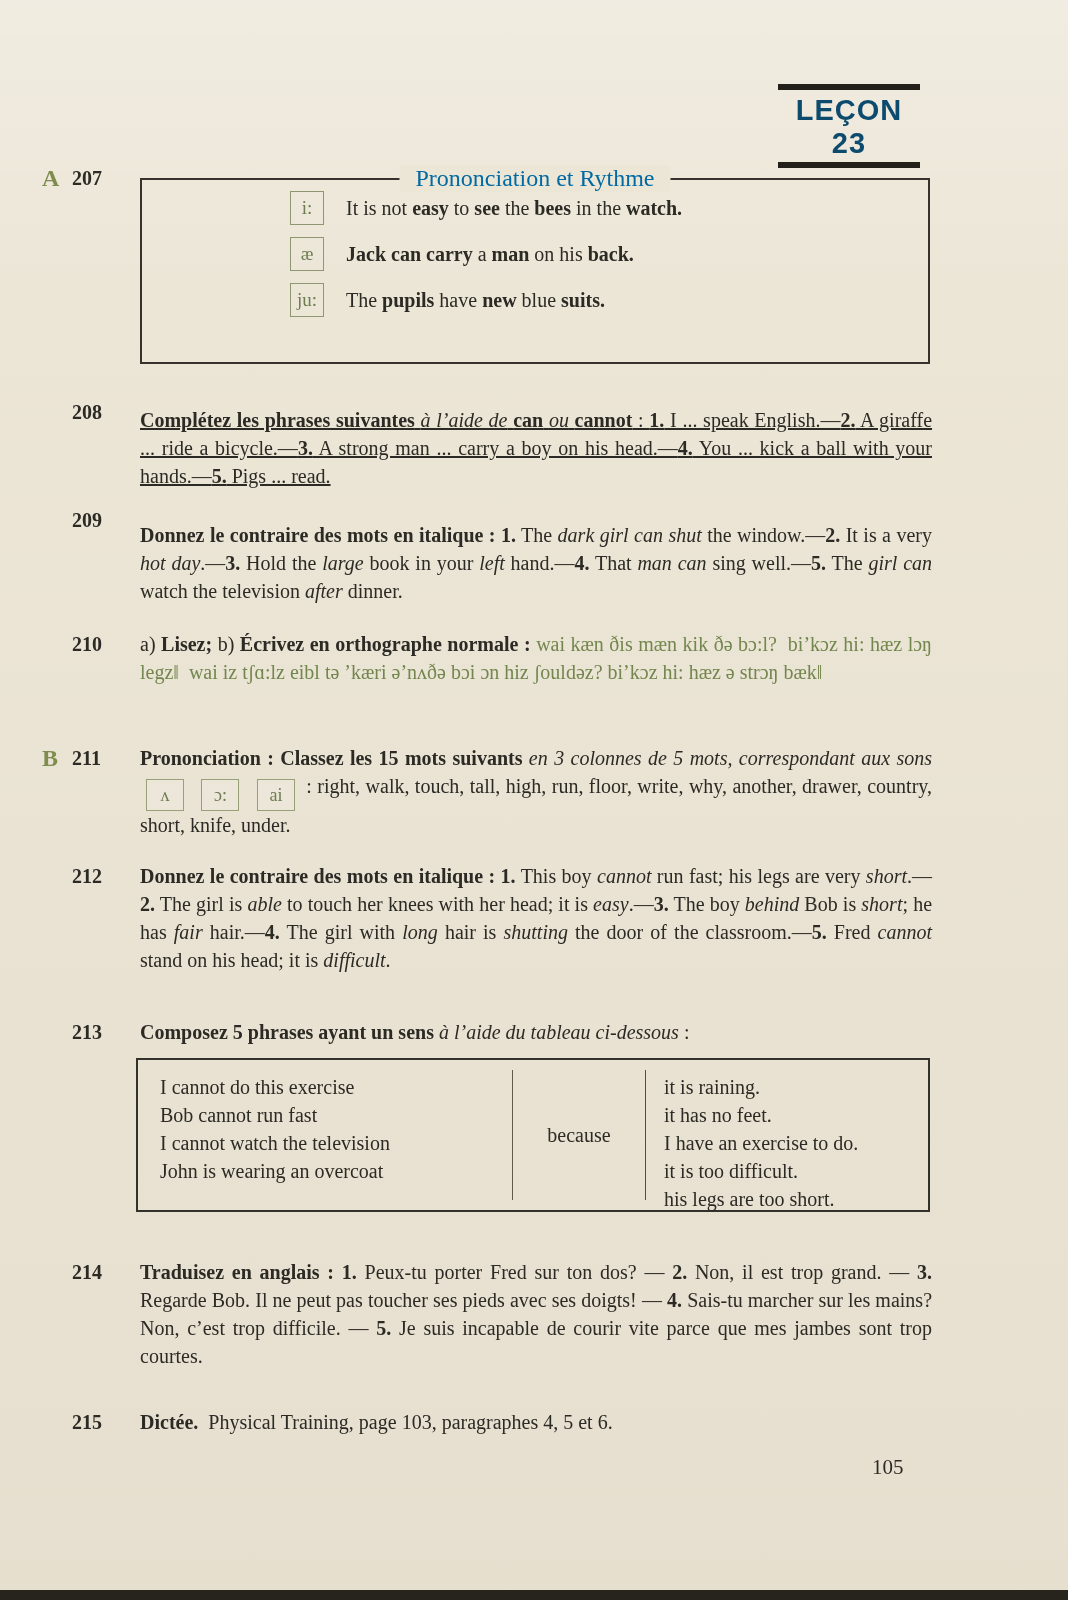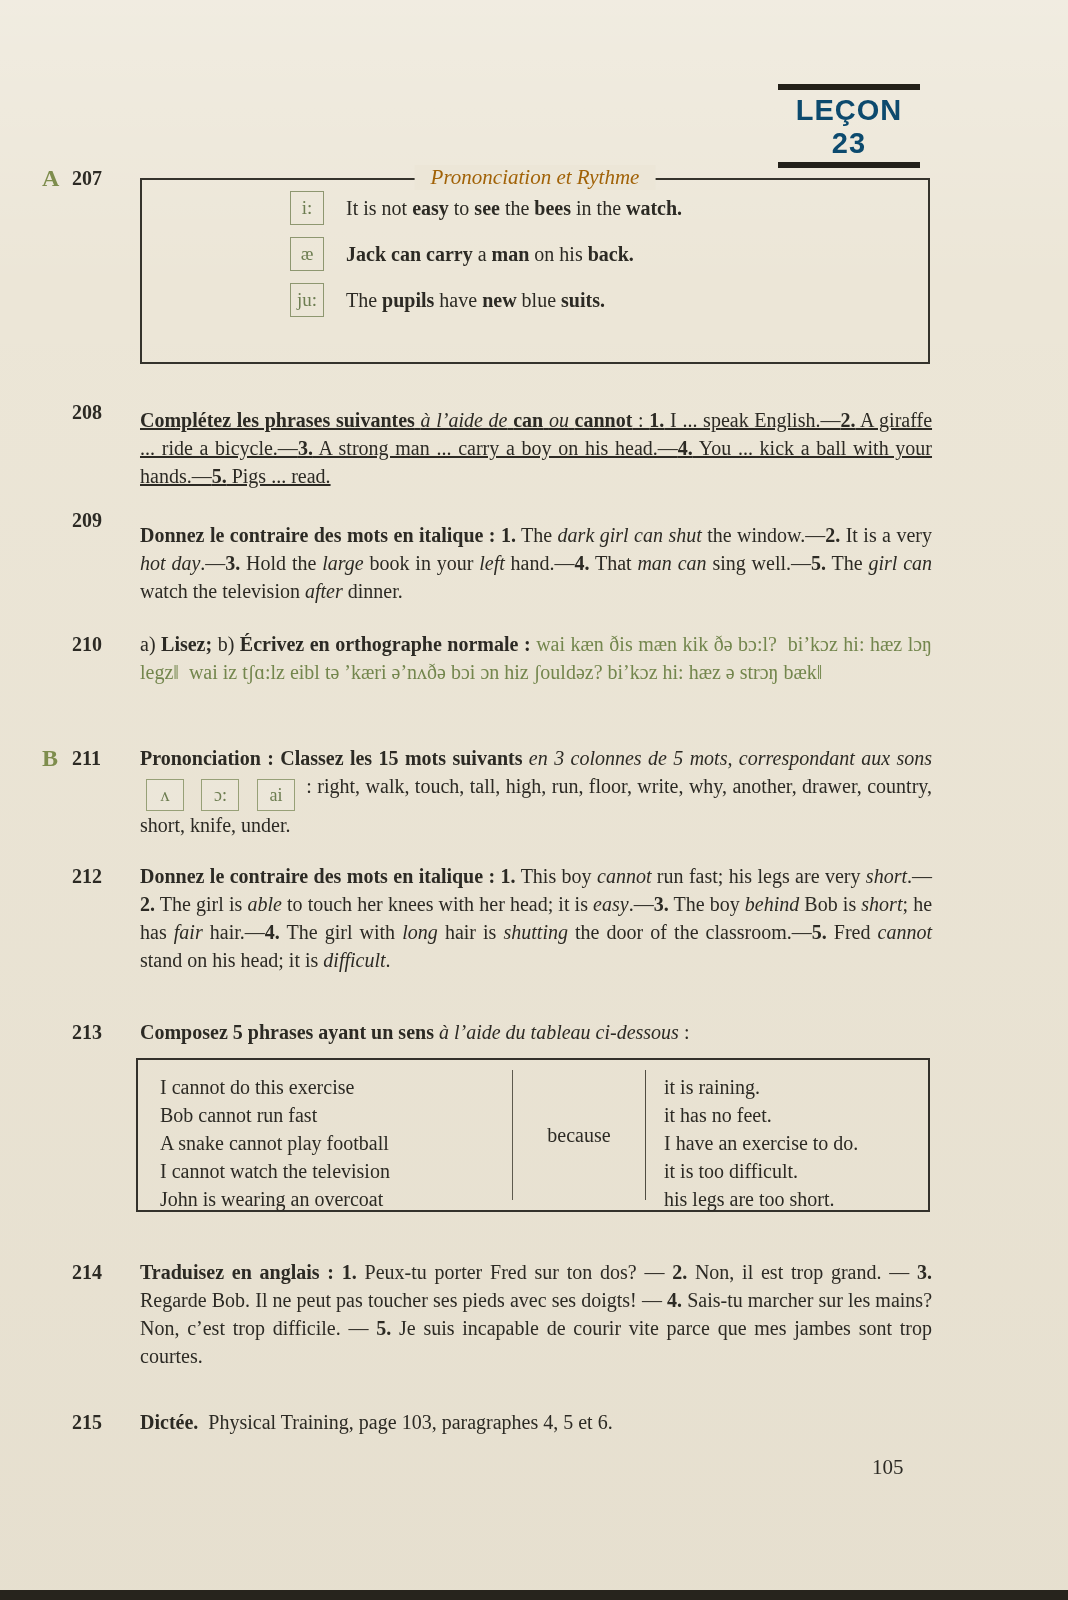--- a/index.html
+++ b/index.html
@@ -50,22 +50,22 @@
     background:rgba(255,255,255,.12);
   }
 
   
   .pronbox{
     position:absolute; left:140px; top:178px; width:790px; height:186px;
     border:2px solid #35332c; box-sizing:border-box;
   }
   .pronbox .title{
     position:absolute; top:-15px; left:50%; transform:translateX(-50%);
-    background:#ece6d7; padding:0 16px; font-style:italic;
-    font-size:21px; white-space:nowrap; color:#a16207;
+    background:#ece6d7; padding:0 16px; 
+    font-size:24px; white-space:nowrap; color:#0369a1;
   }
   .prow{ display:flex; align-items:center; margin-left:148px; height:36px; margin-top:10px; }
   .prow:first-of-type{ margin-top:28px; }
   .psym{
     min-width:34px; height:34px; box-sizing:border-box;
     border:1px solid #8e9770; color:#6d7d51;
     display:flex; align-items:center; justify-content:center;
     font-size:19px; margin-right:22px; padding:0 2px;
   }
   .ptext{ font-size:20px; }
@@ -128,21 +128,20 @@
 
   <div class="num" style="top:862px;">212</div>
   <div class="ex" style="top:862px;"><b>Donnez le contraire des mots en italique : 1.</b> This boy <i>cannot</i> run fast; his legs are very <i>short</i>.—<b>2.</b> The girl is <i>able</i> to touch her knees with her head; it is <i>easy</i>.—<b>3.</b> The boy <i>behind</i> Bob is <i>short</i>; he has <i>fair</i> hair.—<b>4.</b> The girl with <i>long</i> hair is <i>shutting</i> the door of the classroom.—<b>5.</b> Fred <i>cannot</i> stand on his head; it is <i>difficult</i>.</div>
 
   <div class="num" style="top:1018px;">213</div>
   <div class="ex" style="top:1018px;"><b>Composez 5 phrases ayant un sens</b> <i>à l’aide du tableau ci-dessous</i> :</div>
   <div class="table213">
     <div class="t-left">
       <div>I cannot do this exercise</div>
       <div>Bob cannot run fast</div>
-      <div>A snake cannot play football</div>
       <div>I cannot watch the television</div>
       <div>John is wearing an overcoat</div>
     </div>
     <div class="t-mid">because</div>
     <div class="t-right">
       <div>it is raining.</div>
       <div>it has no feet.</div>
       <div>I have an exercise to do.</div>
       <div>it is too difficult.</div>
       <div>his legs are too short.</div>

